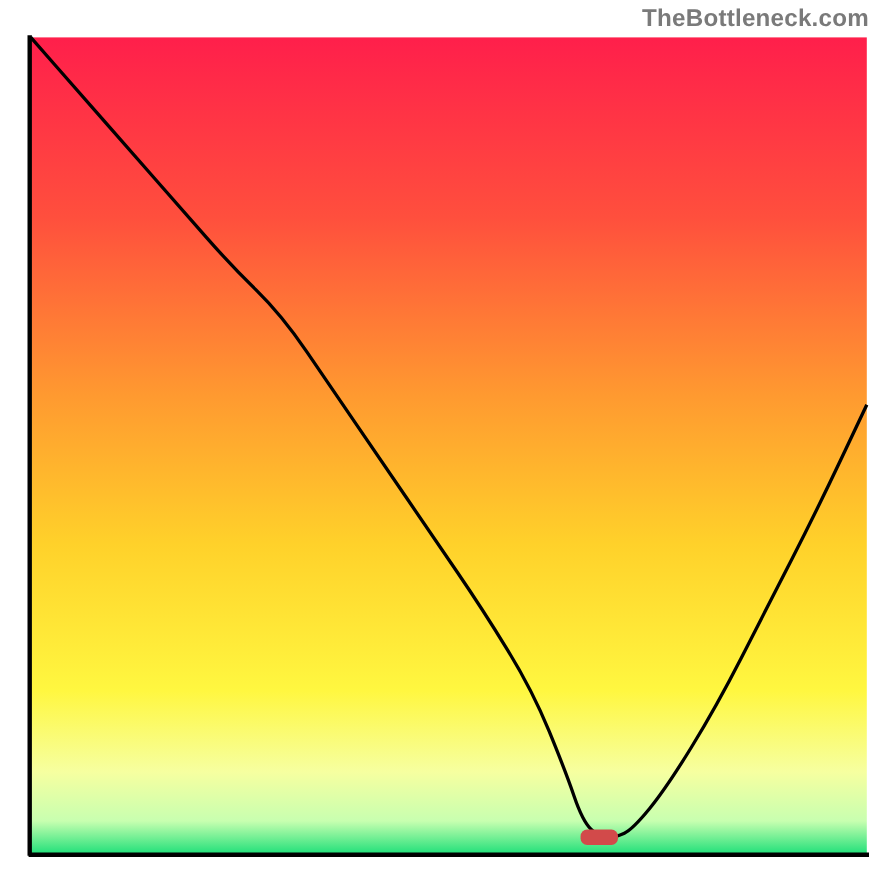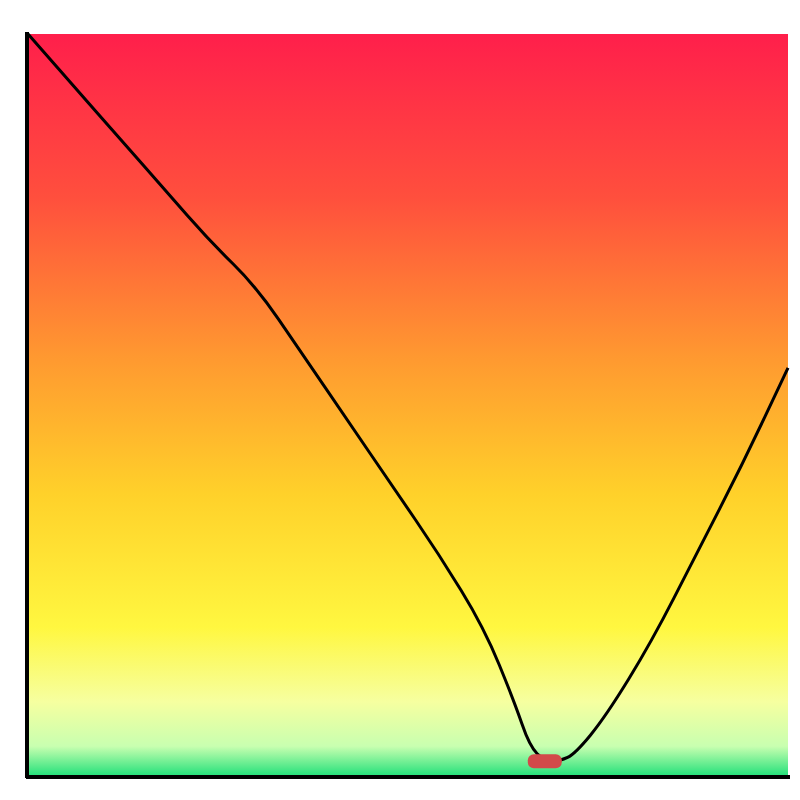--- a/index.html
+++ b/index.html
@@ -23,20 +23,21 @@
     font-weight: 600;
     color: #7a7a7a;
     letter-spacing: 0.2px;
   }
   svg { display: block; }
 </style>
 </head>
 <body>
 
 <div class="stage">
+  <div class="watermark">TheBottleneck.com</div>
 
   <svg id="chart-svg" width="800" height="800" viewBox="0 0 800 800">
     <defs>
       <linearGradient id="bg-grad" x1="0" y1="0" x2="0" y2="1">
           <stop offset="0.0%" stop-color="#ff1f4b"></stop>
           <stop offset="22.0%" stop-color="#ff4f3d"></stop>
           <stop offset="44.0%" stop-color="#ff9a30"></stop>
           <stop offset="62.0%" stop-color="#ffd12a"></stop>
           <stop offset="80.0%" stop-color="#fff740"></stop>
           <stop offset="90.0%" stop-color="#f6ffa0"></stop>

